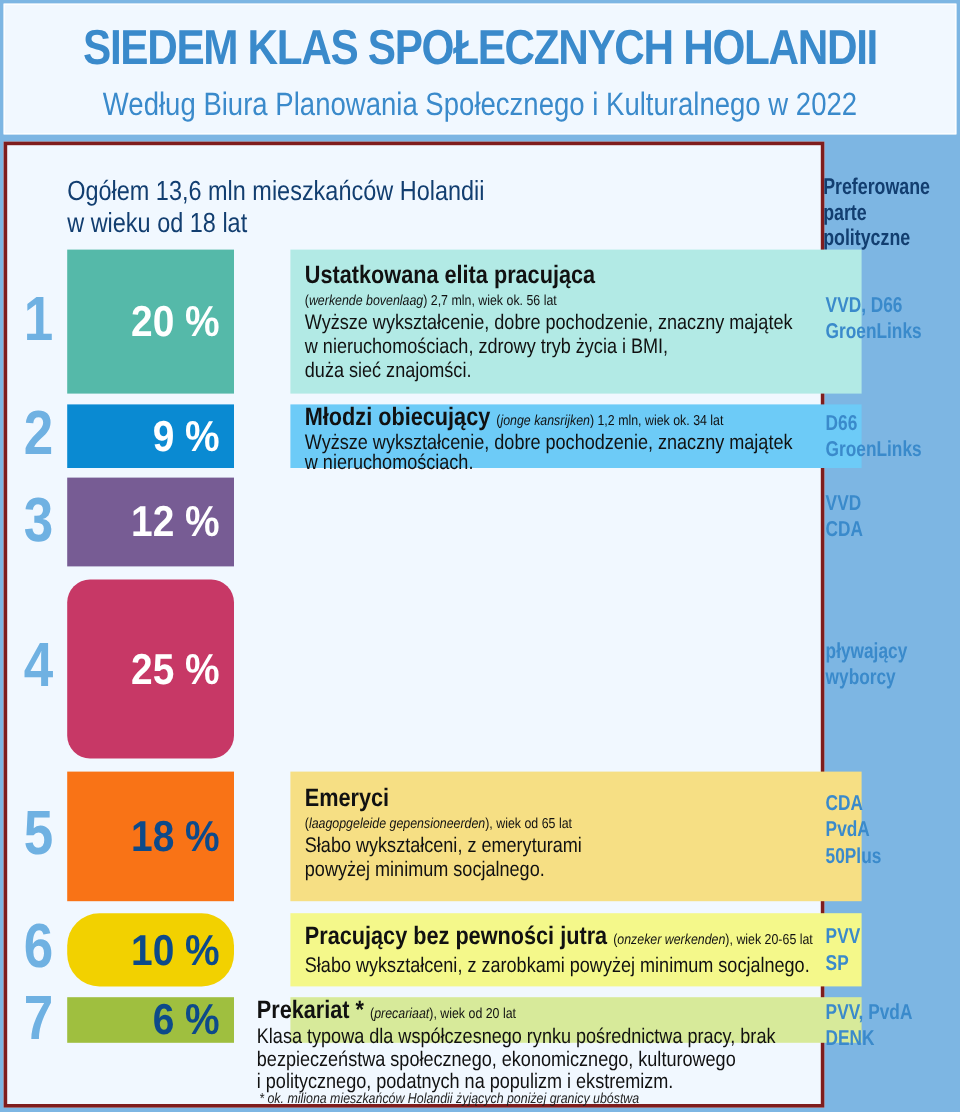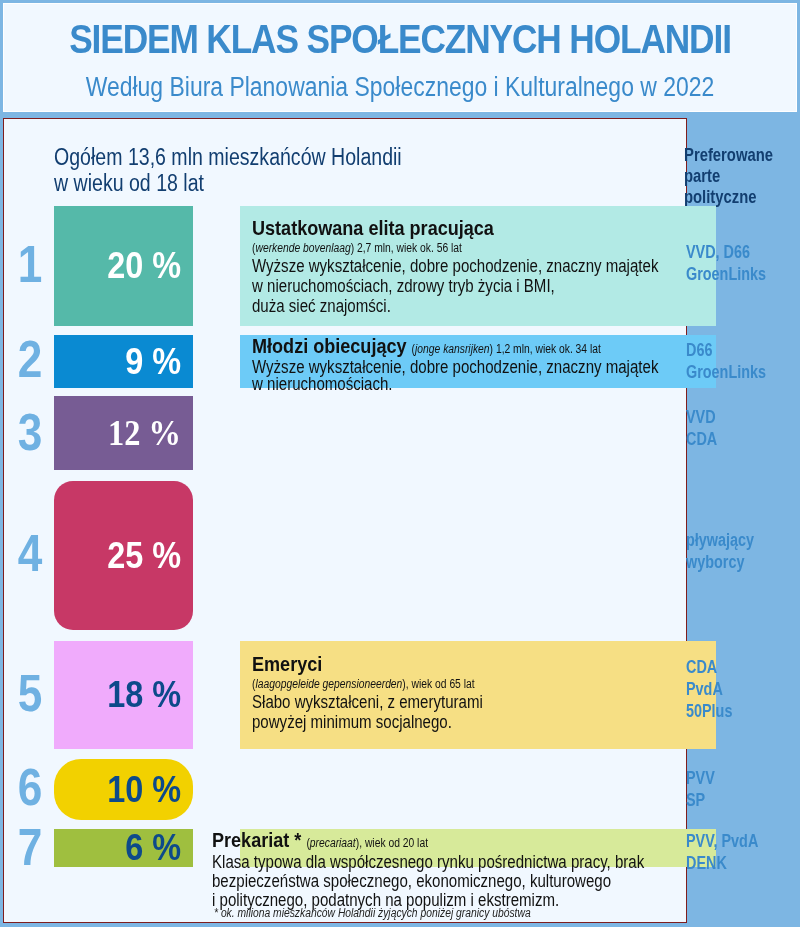--- a/index.html
+++ b/index.html
@@ -20,21 +20,21 @@
     letter-spacing: -1.3px; transform: scaleX(0.86); transform-origin: center;
     white-space: nowrap;
   }
   .subtitle {
     position: absolute; left: 0; right: 0; top: 68px;
     font-size: 27px; color: #3a8acb;
     transform: scaleX(0.85); transform-origin: center; white-space: nowrap;
   }
   .main {
     position: absolute; left: 3px; top: 118px; width: 684px; height: 805px;
-    background: #f1f8ff; border: 1px solid #7f1d1d; padding-left: 28px;
+    background: #f1f8ff; border: 3px solid #7f1d1d; padding-left: 28px;
   }
   .intro {
     position: absolute; left: 50px; top: 25px;
     font-size: 23px; line-height: 26px; color: #123e70;
     transform: scaleX(0.85); transform-origin: left top; white-space: nowrap;
   }
   .parties-head {
     position: absolute; left: 680px; top: 25px;
     font-size: 19px; line-height: 21px; color: #123e70; font-weight: bold;
     transform: scaleX(0.78); transform-origin: left top; white-space: nowrap;
@@ -132,21 +132,21 @@
       </div>
     </div>
     <div class="parties" style="top:4px;">
       <div>D66</div>
       <div>GroenLinks</div>
     </div>
   </div>
 
   <div class="row" style="top:277px;height:74px;">
     <div class="rank" style="top:6px;">3</div>
-    <div class="pct-box" style="background:#775c94;font-family:Liberation Serif, serif;">
+    <div class="pct-box" style="background:#775c94;">
       <div class="pct" style="color:#ffffff;">12 %</div>
     </div>
     <div class="parties" style="top:10px;">
       <div>VVD</div>
       <div>CDA</div>
     </div>
   </div>
 
   <div class="row" style="top:362px;height:149px;">
     <div class="rank" style="top:42px;">4</div>
@@ -154,21 +154,21 @@
       <div class="pct" style="color:#ffffff;">25 %</div>
     </div>
     <div class="parties" style="top:48px;">
       <div>pływający</div>
       <div>wyborcy</div>
     </div>
   </div>
 
   <div class="row" style="top:522px;height:108px;">
     <div class="rank" style="top:22px;">5</div>
-    <div class="pct-box" style="background:#f0abfc;">
+    <div class="pct-box" style="background:#f97316;">
       <div class="pct" style="color:#0d4a8a;">18 %</div>
     </div>
     <div class="panel" style="background:#f6df84;">
       <div class="panel-text" style="top:11px;">
         <div class="cname">Emeryci</div>
         <div class="orig">(<i>laagopgeleide gepensioneerden</i>)<span>, wiek od 65 lat</span></div>
         <div class="desc">
           <div>Słabo wykształceni, z emeryturami</div>
           <div>powyżej minimum socjalnego.</div>
         </div>
@@ -179,20 +179,28 @@
       <div>PvdA</div>
       <div>50Plus</div>
     </div>
   </div>
 
   <div class="row" style="top:640px;height:61px;">
     <div class="rank" style="top:-2px;">6</div>
     <div class="pct-box" style="background:#f2d100;border-radius:27px;">
       <div class="pct" style="color:#0d4a8a;">10 %</div>
     </div>
+    <div class="panel" style="background:#f4f88a;">
+      <div class="panel-text" style="top:9px;">
+        <div class="cname" style="line-height:22px;"><span>Pracujący bez pewności jutra</span> <span class="inline-orig">(<i>onzeker werkenden</i>)<span>, wiek 20-65 lat</span></span></div>
+        <div class="desc">
+          <div>Słabo wykształceni, z zarobkami powyżej minimum socjalnego.</div>
+        </div>
+      </div>
+    </div>
     <div class="parties" style="top:8px;">
       <div>PVV</div>
       <div>SP</div>
     </div>
   </div>
 
   <div class="row" style="top:710px;height:38px;">
     <div class="rank" style="top:-12px;">7</div>
     <div class="pct-box" style="background:#9fbf3f;">
       <div class="pct" style="color:#0d4a8a;">6 %</div>

